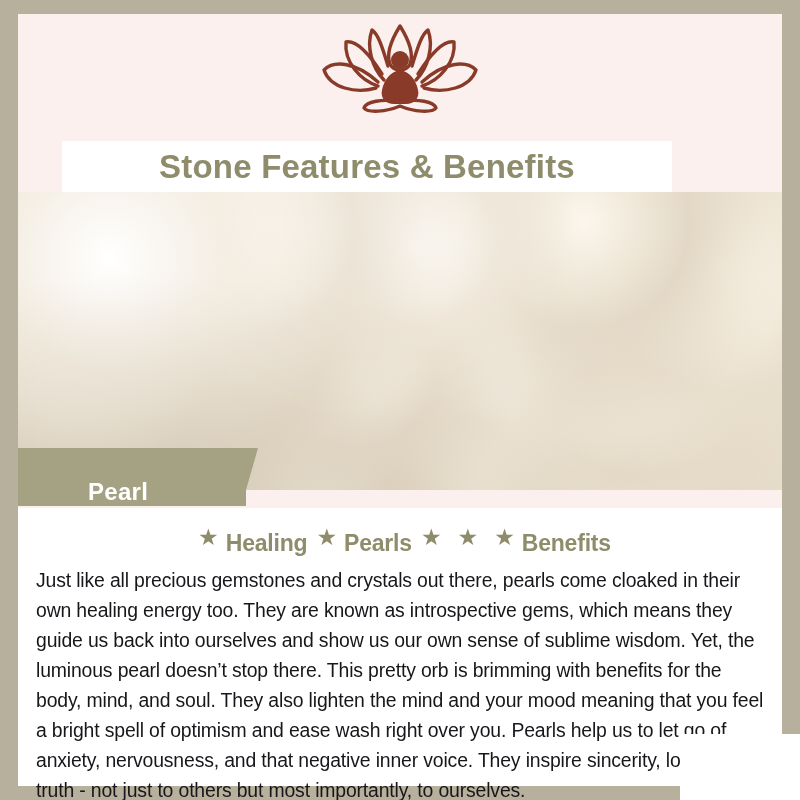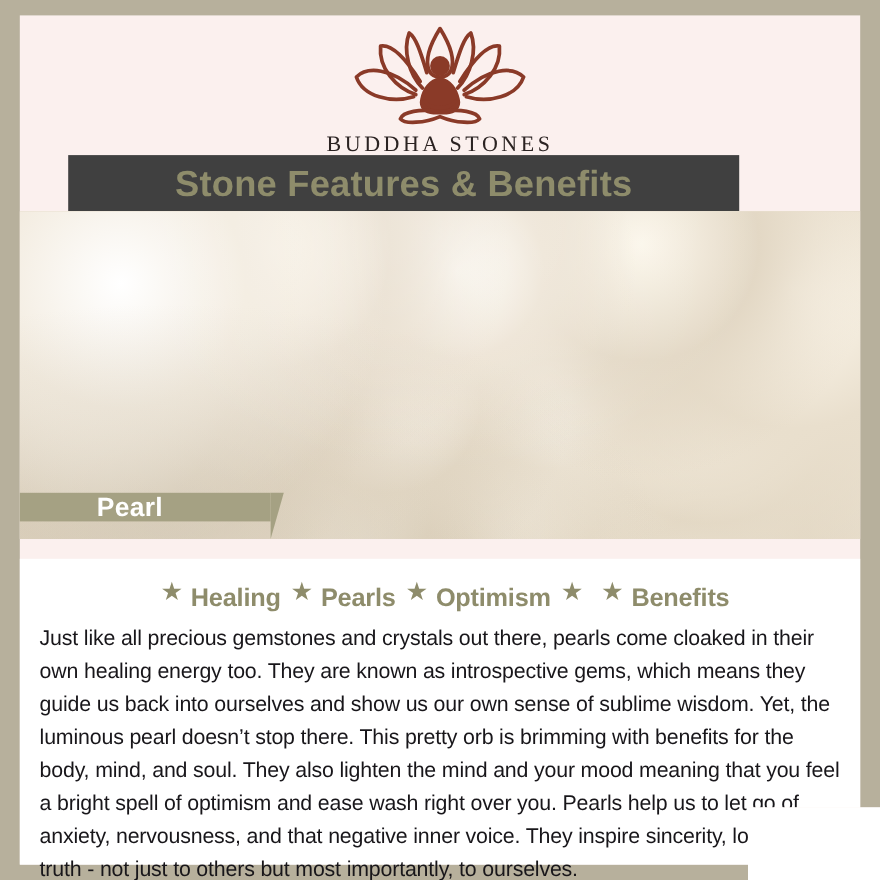--- a/index.html
+++ b/index.html
@@ -84,21 +84,21 @@
     font-weight: 400;
   }
 
   
   .title-bar {
     position: absolute;
     left: 62px;
     top: 141px;
     width: 610px;
     height: 51px;
-    background: #404040;
+    background: #ffffff;
     display: flex;
     align-items: center;
     justify-content: center;
   }
   .title-text {
     font-size: 33px;
     font-weight: bold;
     color: #8e8c6b;
     letter-spacing: 0.2px;
     white-space: nowrap;
@@ -144,24 +144,24 @@
       radial-gradient(ellipse at 50% 8%, rgba(255,255,255,0.30) 0%, rgba(255,255,255,0) 55%),
       radial-gradient(ellipse at 18% 96%, rgba(180,170,150,0.28) 0%, rgba(180,170,150,0) 50%);
   }
 
   
   .pearl-banner {
     position: absolute;
     left: 18px;
     top: 448px;
     width: 228px;
-    height: 26px;
+    height: 58px;
     background: #a5a183;
     display: flex;
-    align-items: flex-start;
+    align-items: flex-end;
   }
   .pearl-banner::after {      
     content: "";
     position: absolute;
     right: -12px;
     top: 0;
     width: 0;
     height: 0;
     border-top: 42px solid #a5a183;
     border-right: 12px solid transparent;
@@ -250,21 +250,20 @@
 
         <path d="M84 48 C 74 50, 68 58, 66 68 C 64 76, 70 82, 78 82 L 90 82 C 98 82, 104 76, 102 68 C 100 58, 94 50, 84 48 Z"></path>
       </g>
       <g fill="none" stroke="#8a3a28" stroke-width="3.4" stroke-linecap="round" stroke-linejoin="round">
 
         <path d="M84 80 C 66 76, 50 80, 48 86 C 52 91, 70 90, 84 84 C 98 90, 116 91, 120 86 C 118 80, 102 76, 84 80 Z"></path>
 
         <path d="M70 70 C 76 78, 92 78, 98 70"></path>
       </g>
     </svg>
-    <div class="brand-name">BUDDHA STONES</div>
   </div>
 
   <div class="title-bar">
     <span class="title-text">Stone Features &amp; Benefits</span>
   </div>
 
   <div class="photo-band">
     <div class="photo-canvas"></div>
     <div class="photo-sheen"></div>
   </div>
@@ -277,21 +276,20 @@
     <span class="benefit">
       <span class="benefit-star">★</span>
       <span class="benefit-label">Healing</span>
     </span>
     <span class="benefit">
       <span class="benefit-star">★</span>
       <span class="benefit-label">Pearls</span>
     </span>
     <span class="benefit">
       <span class="benefit-star">★</span>
-      <span class="benefit-label">Optimism</span>
     </span>
     <span class="benefit">
       <span class="benefit-star">★</span>
     </span>
     <span class="benefit">
       <span class="benefit-star">★</span>
       <span class="benefit-label">Benefits</span>
     </span>
   </div>
 

